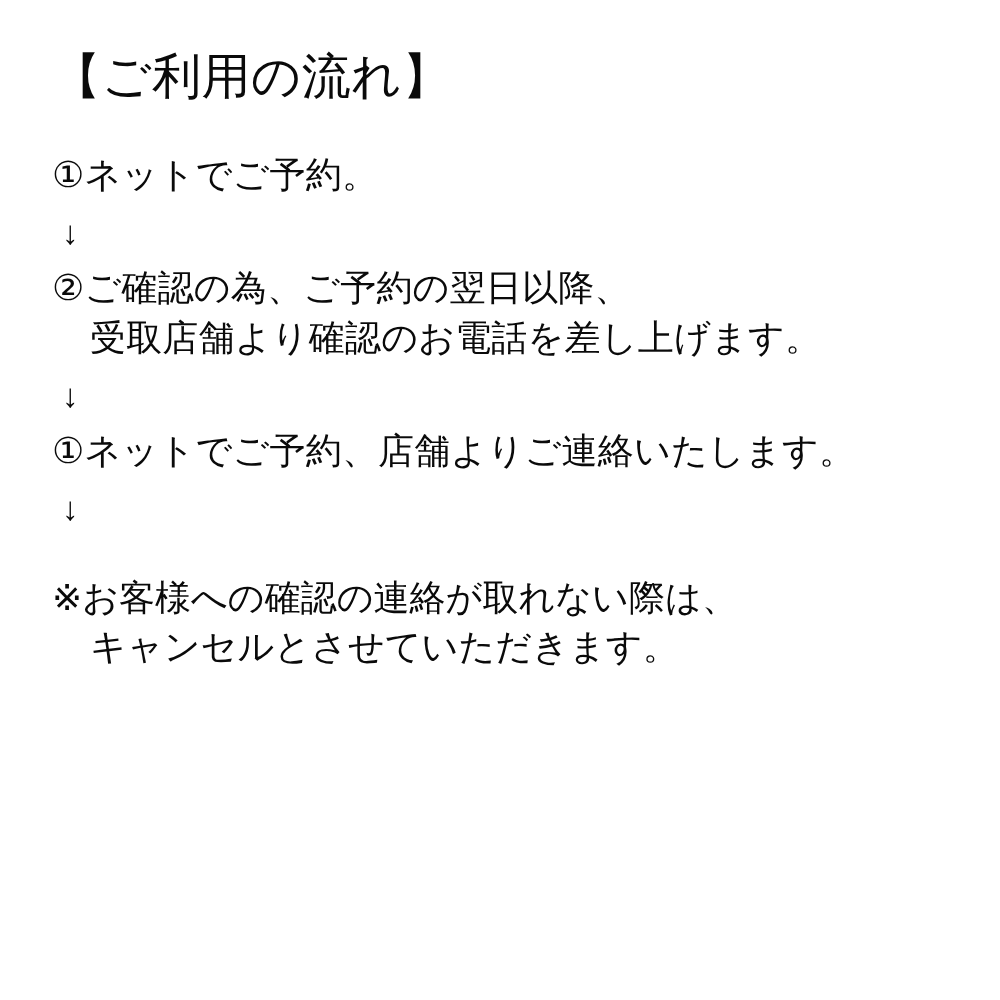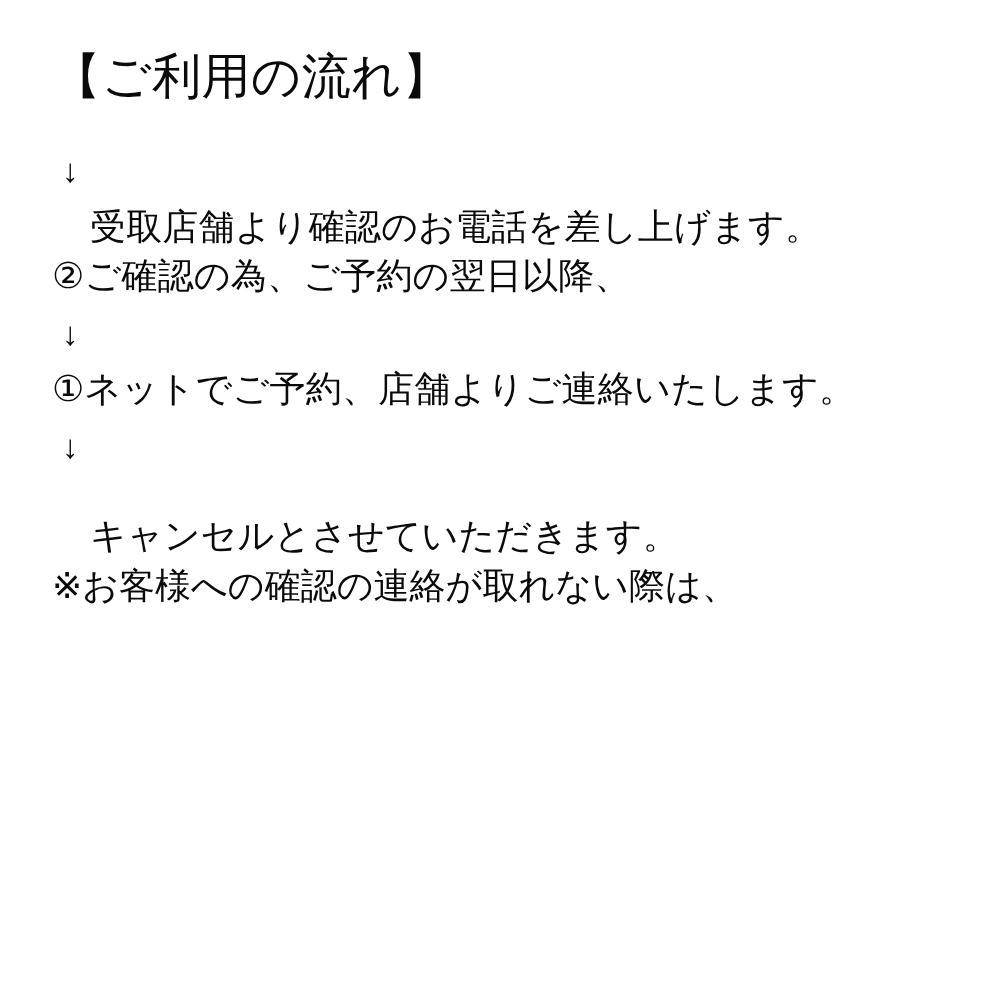--- a/index.html
+++ b/index.html
@@ -61,35 +61,38 @@
     padding-left: 38px;
   }
 </style>
 </head>
 <body>
 
 <div class="page">
 
   <h1 class="doc-title">【ご利用の流れ】</h1>
 
+  <div class="step-block">
+    <div class="step-line">①ネットでご予約。</div>
+  </div>
 
   <div class="arrow">↓</div>
 
   <div class="step-block">
+    <div class="step-line">②ご確認の為、ご予約の翌日以降、</div>
     <div class="step-line indent">受取店舗より確認のお電話を差し上げます。</div>
-    <div class="step-line">②ご確認の為、ご予約の翌日以降、</div>
   </div>
 
   <div class="arrow">↓</div>
 
   <div class="step-block">
     <div class="step-line">①ネットでご予約、店舗よりご連絡いたします。</div>
   </div>
 
   <div class="arrow">↓</div>
 
 
   <div class="note-block">
+    <div class="note-line">※お客様への確認の連絡が取れない際は、</div>
     <div class="note-line indent">キャンセルとさせていただきます。</div>
-    <div class="note-line">※お客様への確認の連絡が取れない際は、</div>
   </div>
 
 </div>
 
 </body></html>

